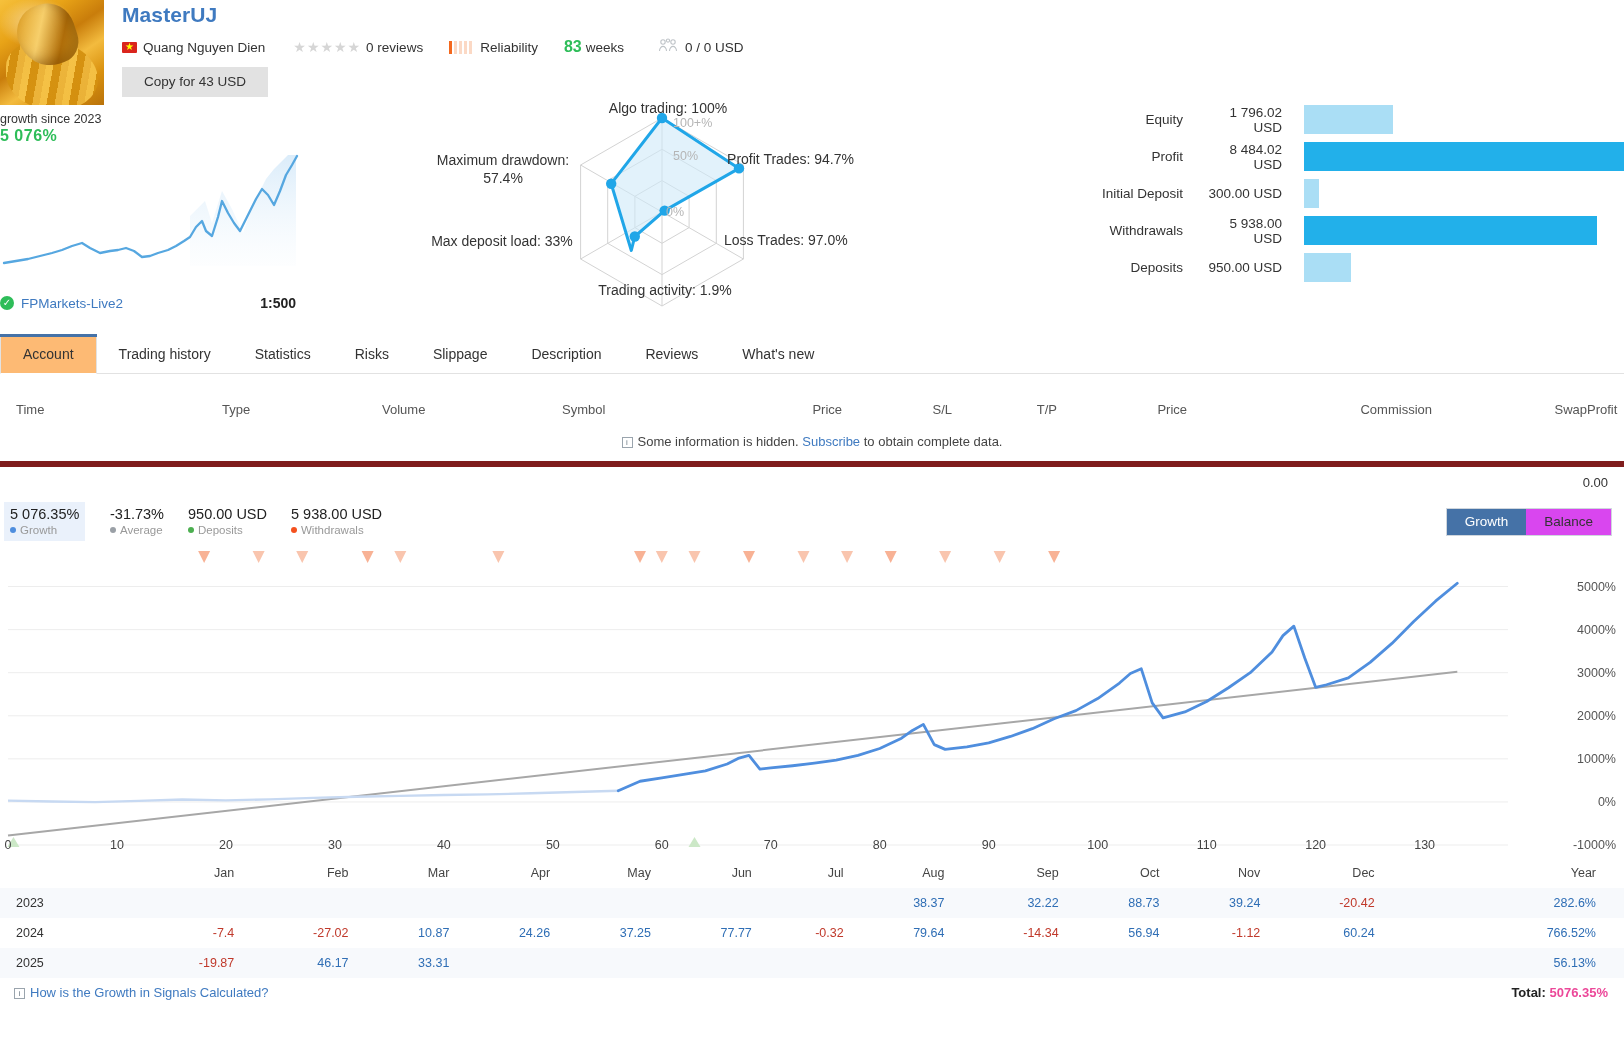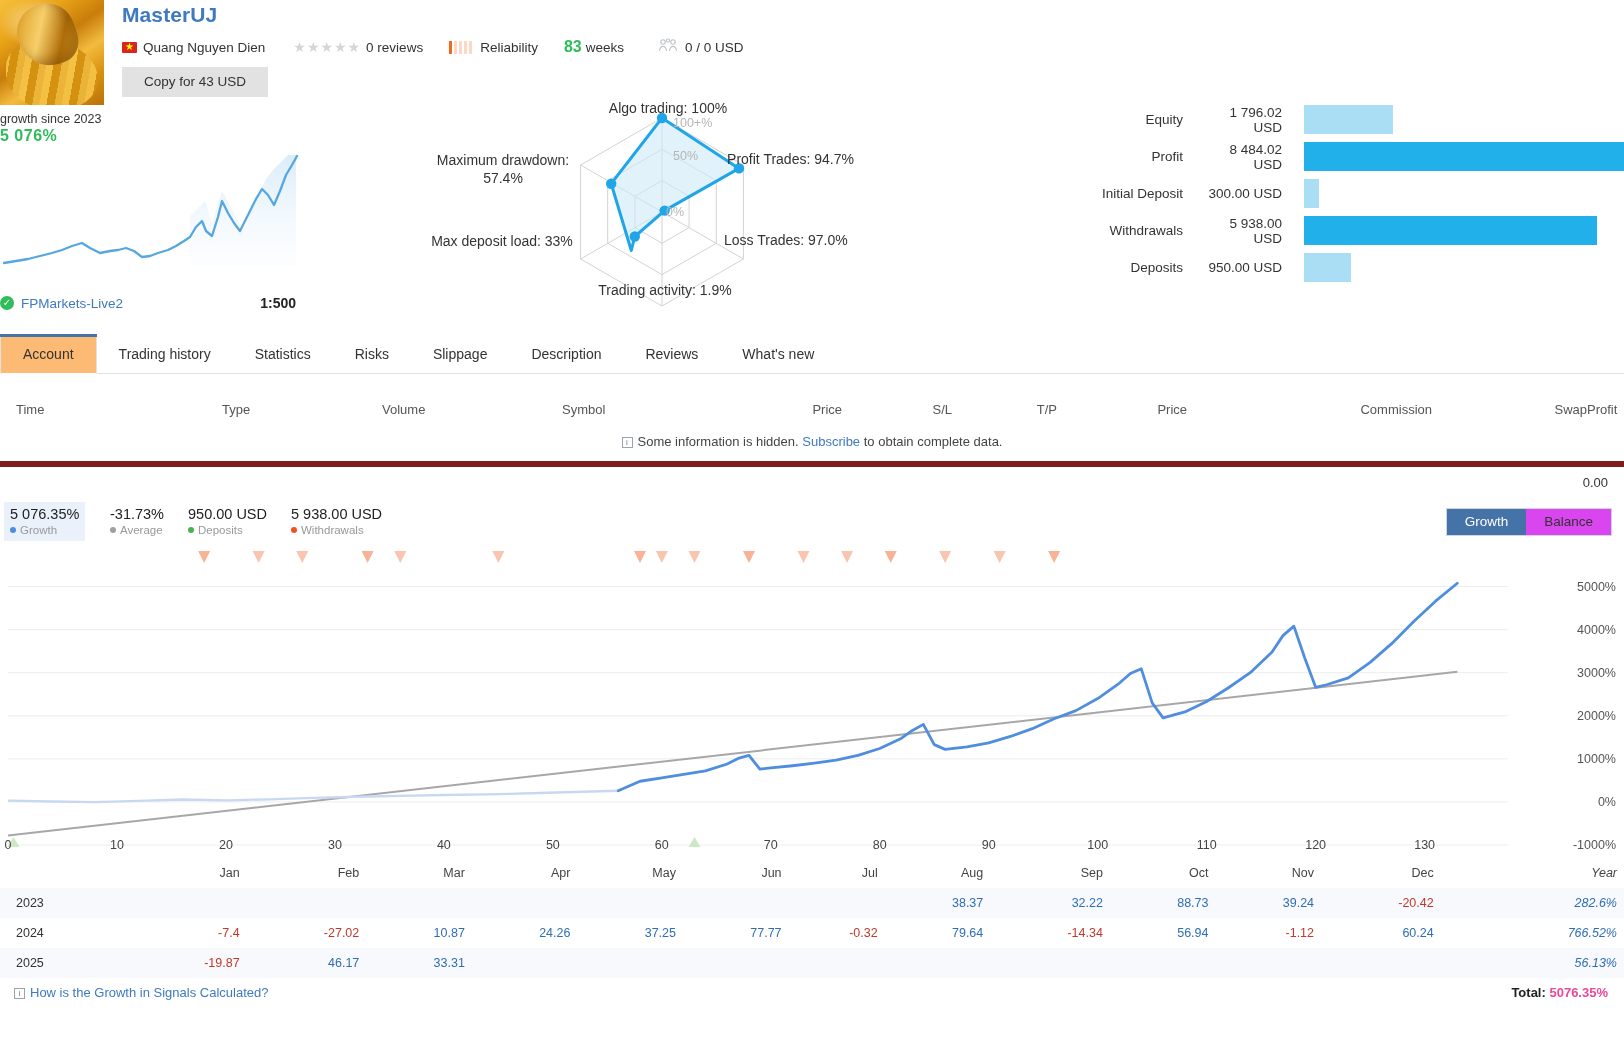--- a/index.html
+++ b/index.html
@@ -148,21 +148,21 @@
   
   .mtable { position:absolute; left:0; top:858px; width:1624px; border-collapse:collapse; }
   .mtable th, .mtable td {
     font-weight:normal; font-size:12.5px; text-align:right; padding:8px 0; color:#333;
   }
   .mtable th { color:#444; font-size:12.5px; }
   .mtable tr.alt { background:#f7f9fc; }
   .mtable .yearcell { text-align:left; padding-left:16px; width:120px; }
   .mtable .pos { color:#2f6eb5; }
   .mtable .neg { color:#c0392b; }
-  .mtable .last { padding-right:7px;font-style:italic; }
+  .mtable .last { padding-right:28px; }
   .footnote { position:absolute; left:14px; top:985px; font-size:13px; }
   .footnote a { color:#3f7ac0; text-decoration:none; }
   .footnote .ico {
     display:inline-block; width:11px; height:11px; border:1px solid #9aa4ad; color:#6d7b86;
     font-size:8px; line-height:10px; text-align:center; margin-right:5px; vertical-align:middle;
   }
   .total-line { position:absolute; right:16px; top:985px; font-size:13px; font-weight:bold; color:#222; }
   .total-line span { color:#ec4899; }
 </style>
 </head>

